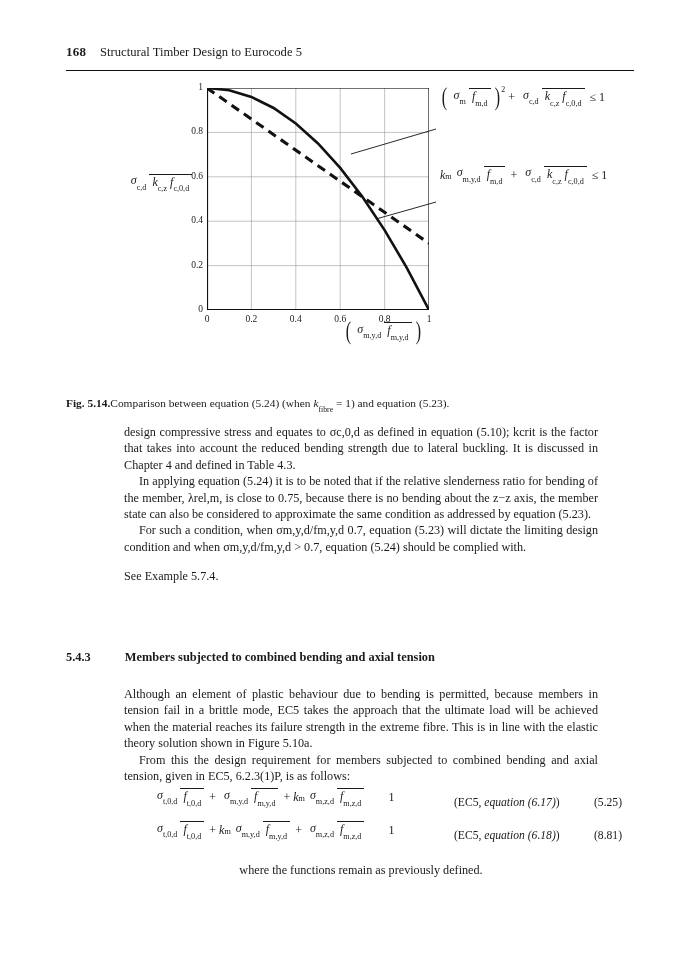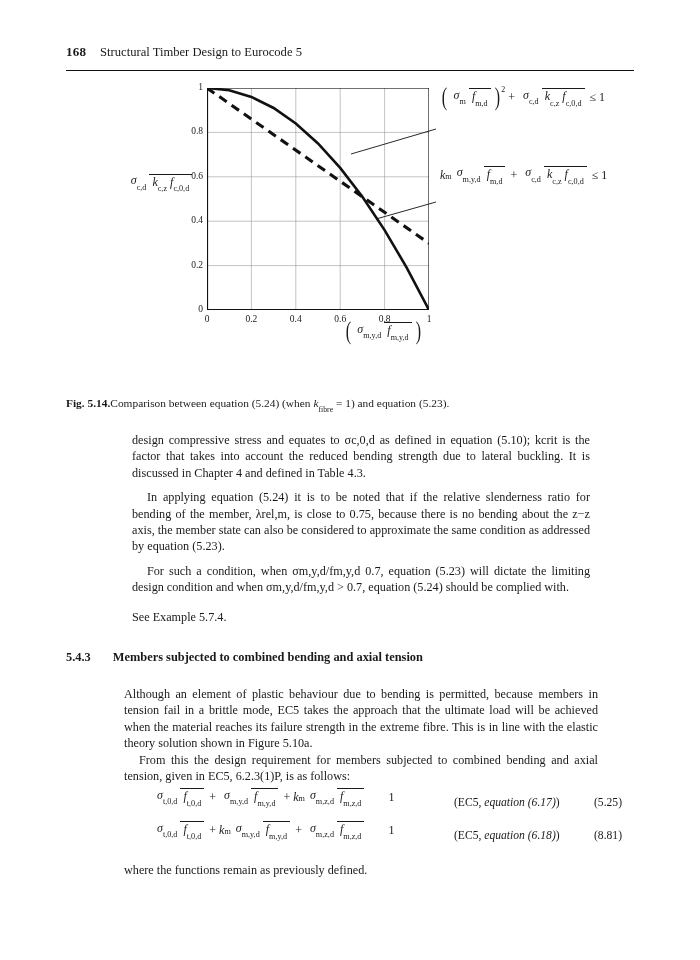--- a/index.html
+++ b/index.html
@@ -192,37 +192,37 @@
   .body {
     position: absolute;
     left: 124px;
     top: 424px;
     width: 474px;
     font-size: 12.2px;
     line-height: 16.4px;
     text-align: justify;
   }
   .body p {
-    margin: 8px;
+    margin: 0;
     text-indent: 0;
   }
   .body p.ind { text-indent: 15px; }
   .body p.gap { margin-top: 13px; }
 
   
   .sect {
     position: absolute;
     left: 66px;
     top: 650px;
     width: 568px;
     font-size: 12.4px;
     font-weight: bold;
     white-space: nowrap;
   }
-  .sect .num { margin-right: 22px; }
+  .sect .num { margin-right: 34px; }
 
   .body2 {
     position: absolute;
     left: 124px;
     top: 686px;
     width: 474px;
     font-size: 12.2px;
     line-height: 16.4px;
     text-align: justify;
   }
@@ -260,20 +260,21 @@
   .eq525 { top: 788px; }
   .eq526 { top: 821px; }
 
   .closing {
     position: absolute;
     left: 124px;
     top: 862px;
     width: 474px;
     font-size: 12.2px;
     line-height: 16.4px;
+    text-align: center;
   }
   .closing p { margin: 0; }
 </style>
 </head>
 <body>
 
 <div class="page">
 
   <div class="runhead">
     <span class="folio">168</span><span class="booktitle">Structural Timber Design to Eurocode 5</span>

